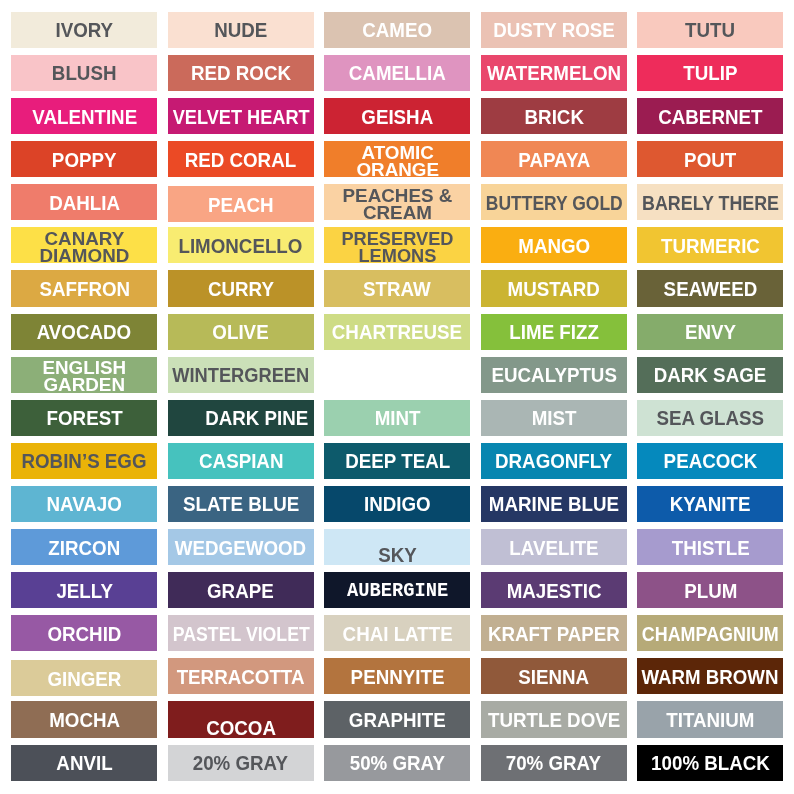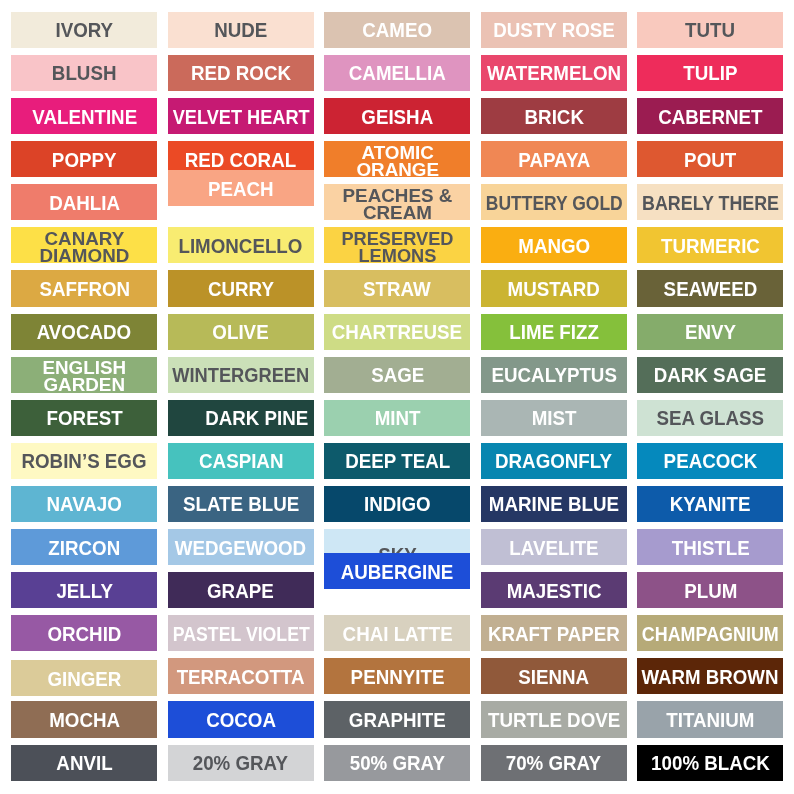--- a/index.html
+++ b/index.html
@@ -89,21 +89,21 @@
     </div>
   <div class="sw light" style="left: 480.8px; top: 141.1px; background-color: rgb(240, 135, 84);">
       <span class="lbl" style="transform: scaleX(0.893); color: rgb(255, 255, 255);">PAPAYA</span>
     </div>
   <div class="sw light" style="left: 637.3px; top: 141.1px; background-color: rgb(222, 88, 48);">
       <span class="lbl" style="transform: scaleX(0.893); color: rgb(255, 255, 255);">POUT</span>
     </div>
   <div class="sw light" style="left: 11.3px; top: 184.2px; background-color: rgb(239, 124, 107);">
       <span class="lbl" style="transform: scaleX(0.893); color: rgb(255, 255, 255);">DAHLIA</span>
     </div>
-  <div class="sw light" style="left: 167.8px; top: 170px; background-color: rgb(249, 165, 132);">
+  <div class="sw light" style="left: 167.8px; top: 186px; background-color: rgb(249, 165, 132);">
       <span class="lbl" style="transform: scaleX(0.893); color: rgb(255, 255, 255);">PEACH</span>
     </div>
   <div class="sw dark" style="left: 324.3px; top: 184.2px; background-color: rgb(250, 210, 163);">
       <span class="lbl two" style="transform: scaleX(0.99); color: rgb(84, 86, 90);">
         <span class="ln">PEACHES &amp;</span>
         <span class="ln">CREAM</span>
       </span>
     </div>
   <div class="sw dark" style="left: 480.8px; top: 184.2px; background-color: rgb(248, 212, 153);">
       <span class="lbl" style="transform: scaleX(0.8327); color: rgb(84, 86, 90);">BUTTERY GOLD</span>
@@ -164,23 +164,20 @@
     </div>
   <div class="sw light" style="left: 11.3px; top: 356.6px; background-color: rgb(140, 175, 120);">
       <span class="lbl two" style="transform: scaleX(0.99); color: rgb(255, 255, 255);">
         <span class="ln">ENGLISH</span>
         <span class="ln">GARDEN</span>
       </span>
     </div>
   <div class="sw dark" style="left: 167.8px; top: 356.6px; background-color: rgb(203, 224, 184);">
       <span class="lbl" style="transform: scaleX(0.8698); color: rgb(84, 86, 90);">WINTERGREEN</span>
     </div>
-  <div class="sw light" style="left: 324.3px; top: 356.6px; background-color: rgb(162, 174, 146);">
-      <span class="lbl" style="transform: scaleX(0.893); color: rgb(255, 255, 255);">SAGE</span>
-    </div>
   <div class="sw light" style="left: 480.8px; top: 356.6px; background-color: rgb(131, 152, 138);">
       <span class="lbl" style="transform: scaleX(0.893); color: rgb(255, 255, 255);">EUCALYPTUS</span>
     </div>
   <div class="sw light" style="left: 637.3px; top: 356.6px; background-color: rgb(84, 110, 89);">
       <span class="lbl" style="transform: scaleX(0.893); color: rgb(255, 255, 255);">DARK SAGE</span>
     </div>
   <div class="sw light" style="left: 11.3px; top: 399.7px; background-color: rgb(61, 96, 58);">
       <span class="lbl" style="transform: scaleX(0.893); color: rgb(255, 255, 255);">FOREST</span>
     </div>
   <div class="sw light" style="left: 167.8px; top: 399.7px; background-color: rgb(32, 70, 63); padding-left: 32px;">
@@ -188,21 +185,21 @@
     </div>
   <div class="sw light" style="left: 324.3px; top: 399.7px; background-color: rgb(155, 208, 175);">
       <span class="lbl" style="transform: scaleX(0.893); color: rgb(255, 255, 255);">MINT</span>
     </div>
   <div class="sw light" style="left: 480.8px; top: 399.7px; background-color: rgb(170, 182, 180);">
       <span class="lbl" style="transform: scaleX(0.893); color: rgb(255, 255, 255);">MIST</span>
     </div>
   <div class="sw dark" style="left: 637.3px; top: 399.7px; background-color: rgb(206, 226, 211);">
       <span class="lbl" style="transform: scaleX(0.893); color: rgb(84, 86, 90);">SEA GLASS</span>
     </div>
-  <div class="sw dark" style="left: 11.3px; top: 442.8px; background-color: #fef9c3;">
+  <div class="sw dark" style="left: 11.3px; top: 442.8px; background-color: #eab308;">
       <span class="lbl" style="transform: scaleX(0.893); color: rgb(84, 86, 90);">ROBIN’S EGG</span>
     </div>
   <div class="sw light" style="left: 167.8px; top: 442.8px; background-color: rgb(70, 194, 190);">
       <span class="lbl" style="transform: scaleX(0.893); color: rgb(255, 255, 255);">CASPIAN</span>
     </div>
   <div class="sw light" style="left: 324.3px; top: 442.8px; background-color: rgb(13, 90, 107);">
       <span class="lbl" style="transform: scaleX(0.893); color: rgb(255, 255, 255);">DEEP TEAL</span>
     </div>
   <div class="sw light" style="left: 480.8px; top: 442.8px; background-color: rgb(7, 134, 176);">
       <span class="lbl" style="transform: scaleX(0.893); color: rgb(255, 255, 255);">DRAGONFLY</span>
@@ -239,21 +236,21 @@
     </div>
   <div class="sw light" style="left: 637.3px; top: 529px; background-color: rgb(166, 155, 206);">
       <span class="lbl" style="transform: scaleX(0.893); color: rgb(255, 255, 255);">THISTLE</span>
     </div>
   <div class="sw light" style="left: 11.3px; top: 572.1px; background-color: rgb(89, 64, 148);">
       <span class="lbl" style="transform: scaleX(0.893); color: rgb(255, 255, 255);">JELLY</span>
     </div>
   <div class="sw light" style="left: 167.8px; top: 572.1px; background-color: rgb(64, 43, 88);">
       <span class="lbl" style="transform: scaleX(0.893); color: rgb(255, 255, 255);">GRAPE</span>
     </div>
-  <div class="sw light" style="left: 324.3px; top: 553px; background-color: #1d4ed8;">
+  <div class="sw light" style="left: 324.3px; top: 572px; background-color: #0f172a; font-family: Liberation Mono, monospace;">
       <span class="lbl" style="transform: scaleX(0.893); color: rgb(255, 255, 255);">AUBERGINE</span>
     </div>
   <div class="sw light" style="left: 480.8px; top: 572.1px; background-color: rgb(91, 59, 115);">
       <span class="lbl" style="transform: scaleX(0.893); color: rgb(255, 255, 255);">MAJESTIC</span>
     </div>
   <div class="sw light" style="left: 637.3px; top: 572.1px; background-color: rgb(141, 82, 136);">
       <span class="lbl" style="transform: scaleX(0.893); color: rgb(255, 255, 255);">PLUM</span>
     </div>
   <div class="sw light" style="left: 11.3px; top: 615.2px; background-color: rgb(151, 89, 164);">
       <span class="lbl" style="transform: scaleX(0.893); color: rgb(255, 255, 255);">ORCHID</span>
@@ -281,21 +278,21 @@
     </div>
   <div class="sw light" style="left: 480.8px; top: 658.3px; background-color: rgb(144, 89, 58);">
       <span class="lbl" style="transform: scaleX(0.893); color: rgb(255, 255, 255);">SIENNA</span>
     </div>
   <div class="sw light" style="left: 637.3px; top: 658.3px; background-color: rgb(92, 38, 8);">
       <span class="lbl" style="transform: scaleX(0.8897); color: rgb(255, 255, 255);">WARM BROWN</span>
     </div>
   <div class="sw light" style="left: 11.3px; top: 701.4px; background-color: rgb(143, 109, 84);">
       <span class="lbl" style="transform: scaleX(0.893); color: rgb(255, 255, 255);">MOCHA</span>
     </div>
-  <div class="sw light" style="left: 167.8px; top: 701.4px; background-color: #1d4ed8;">
+  <div class="sw light" style="left: 167.8px; top: 701.4px; background-color: #7f1d1d; align-items: flex-end;">
       <span class="lbl" style="transform: scaleX(0.893); color: rgb(255, 255, 255);">COCOA</span>
     </div>
   <div class="sw light" style="left: 324.3px; top: 701.4px; background-color: rgb(93, 98, 102);">
       <span class="lbl" style="transform: scaleX(0.893); color: rgb(255, 255, 255);">GRAPHITE</span>
     </div>
   <div class="sw light" style="left: 480.8px; top: 701.4px; background-color: rgb(168, 171, 164);">
       <span class="lbl" style="transform: scaleX(0.893); color: rgb(255, 255, 255);">TURTLE DOVE</span>
     </div>
   <div class="sw light" style="left: 637.3px; top: 701.4px; background-color: rgb(153, 163, 170);">
       <span class="lbl" style="transform: scaleX(0.893); color: rgb(255, 255, 255);">TITANIUM</span>

